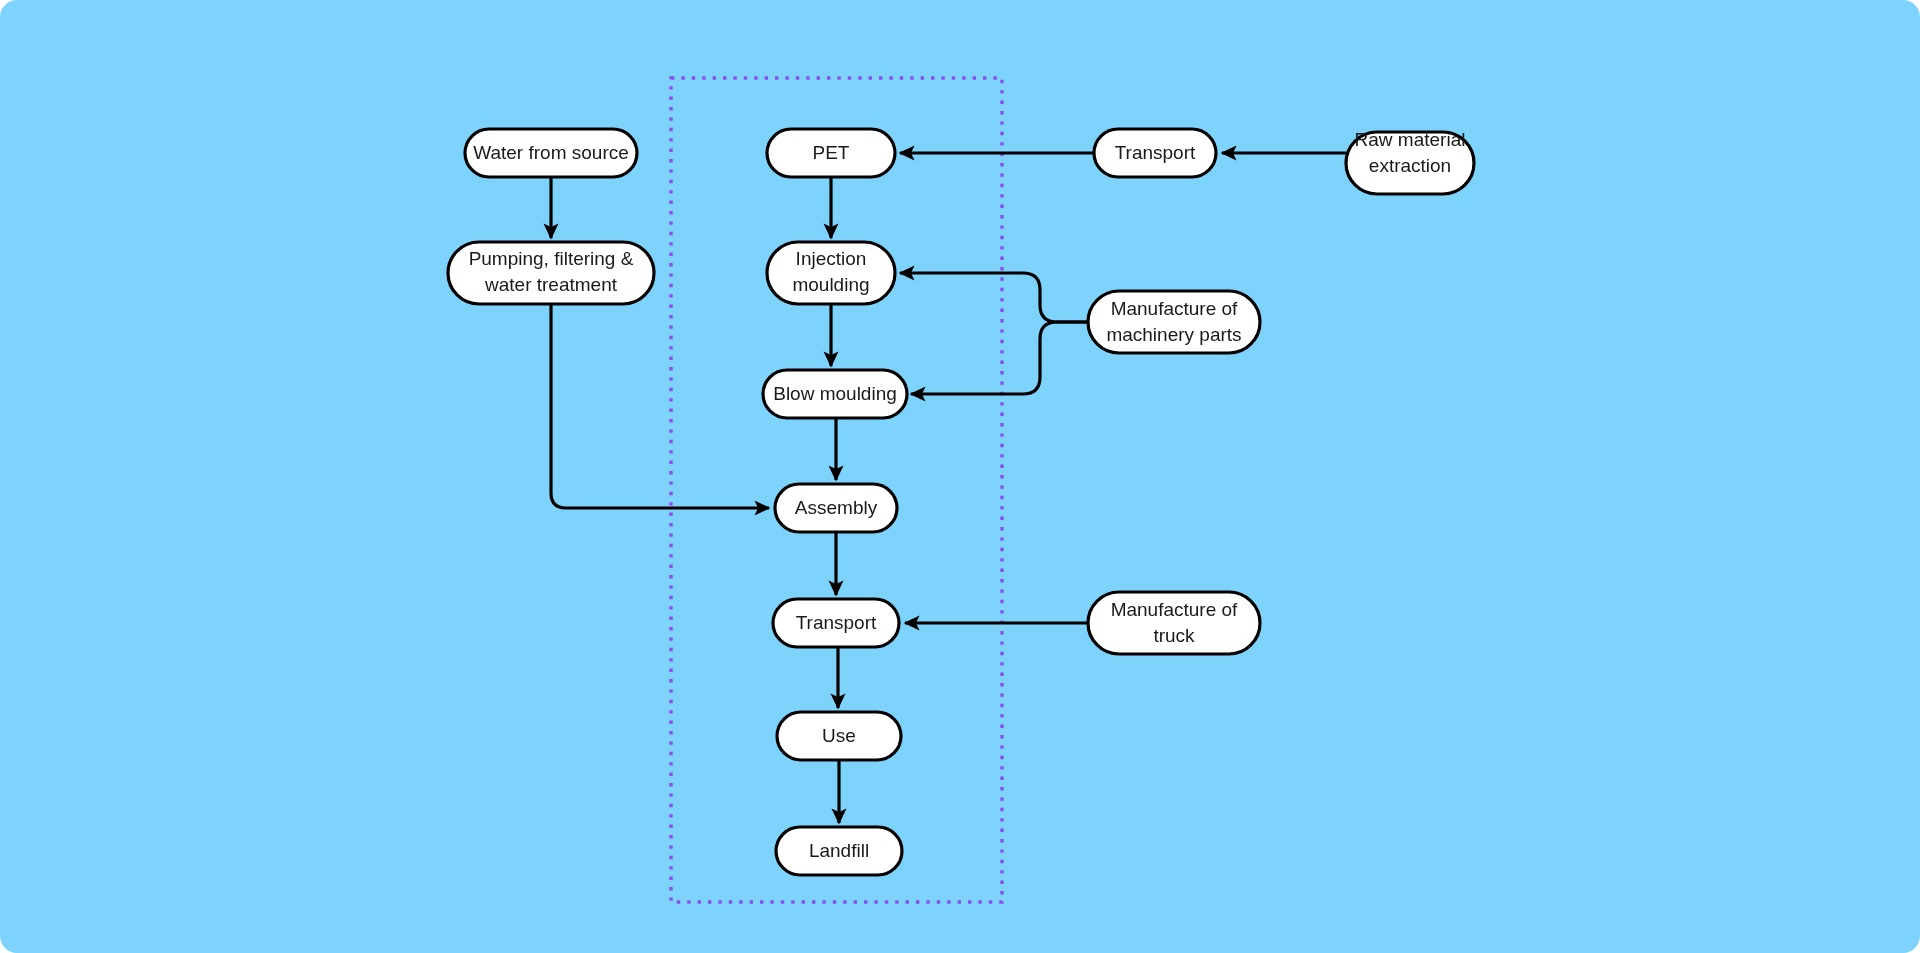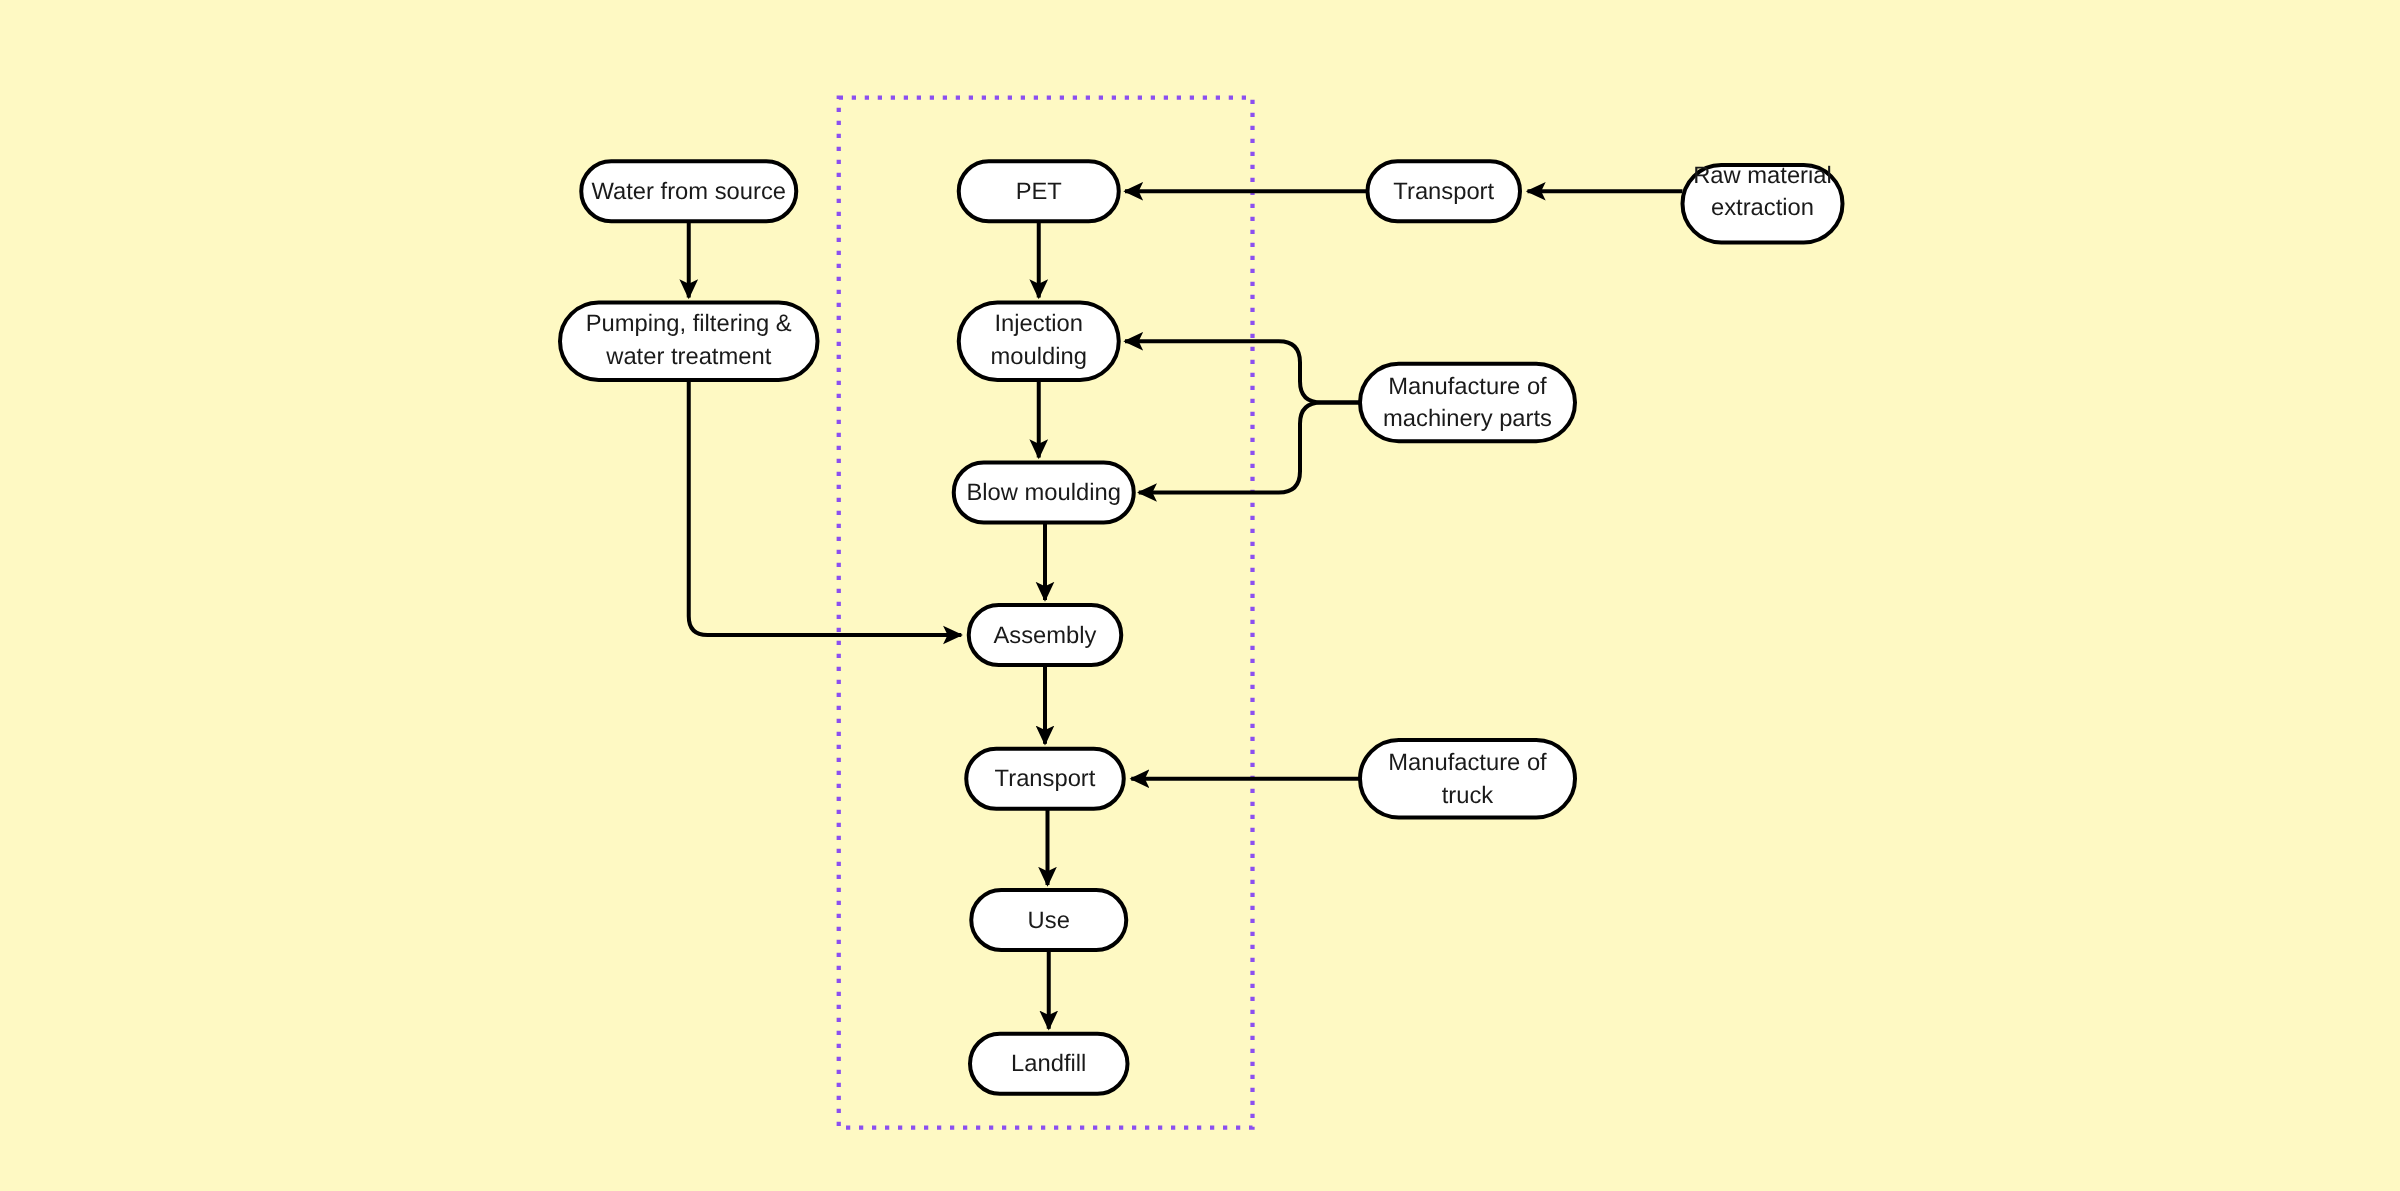--- a/index.html
+++ b/index.html
@@ -8,22 +8,23 @@
     padding: 0;
     background: #ffffff;
   }
   body {
     font-family: "Liberation Sans", sans-serif;
   }
   #canvas {
     position: relative;
     width: 1920px;
     height: 953px;
-    background: #fef9c3;
+    background: #7dd3fc;
     overflow: hidden;
+    border-radius: 17px;
   }
   #flow-svg {
     position: absolute;
     left: 0;
     top: 0;
     width: 1920px;
     height: 953px;
   }
   .node-rect {
     fill: #ffffff;

